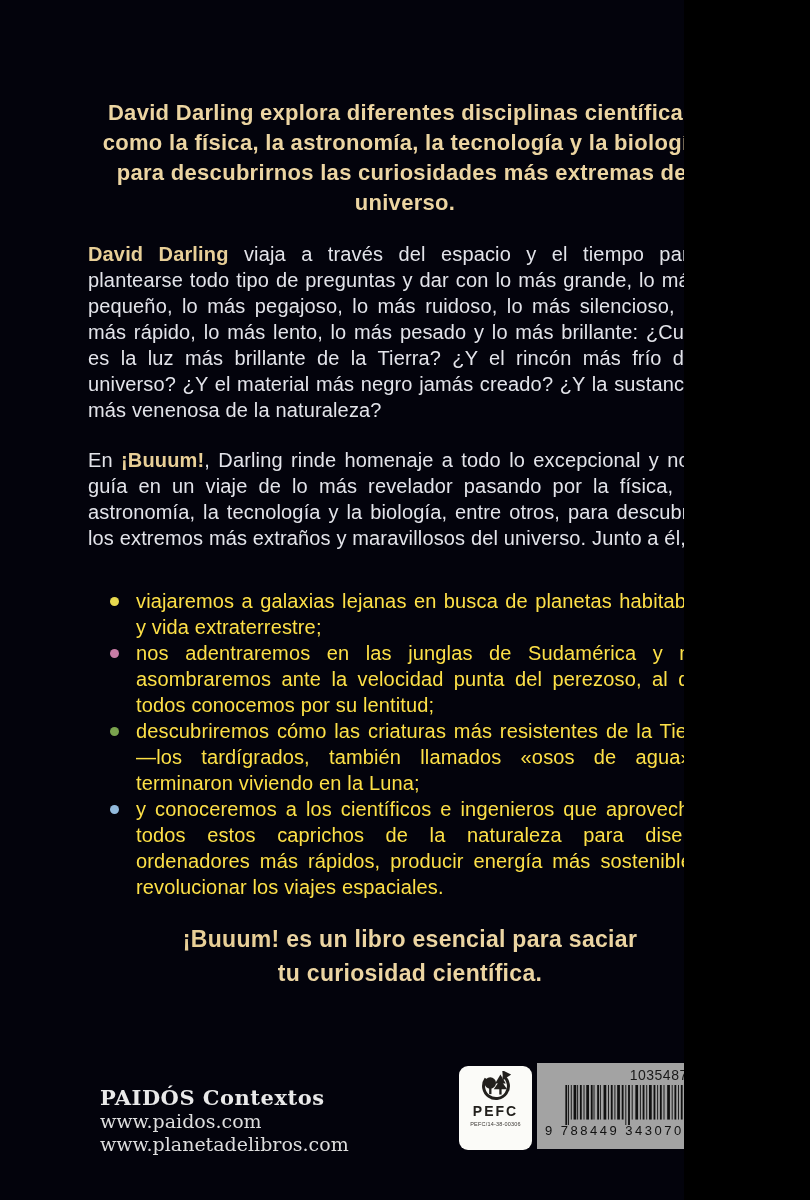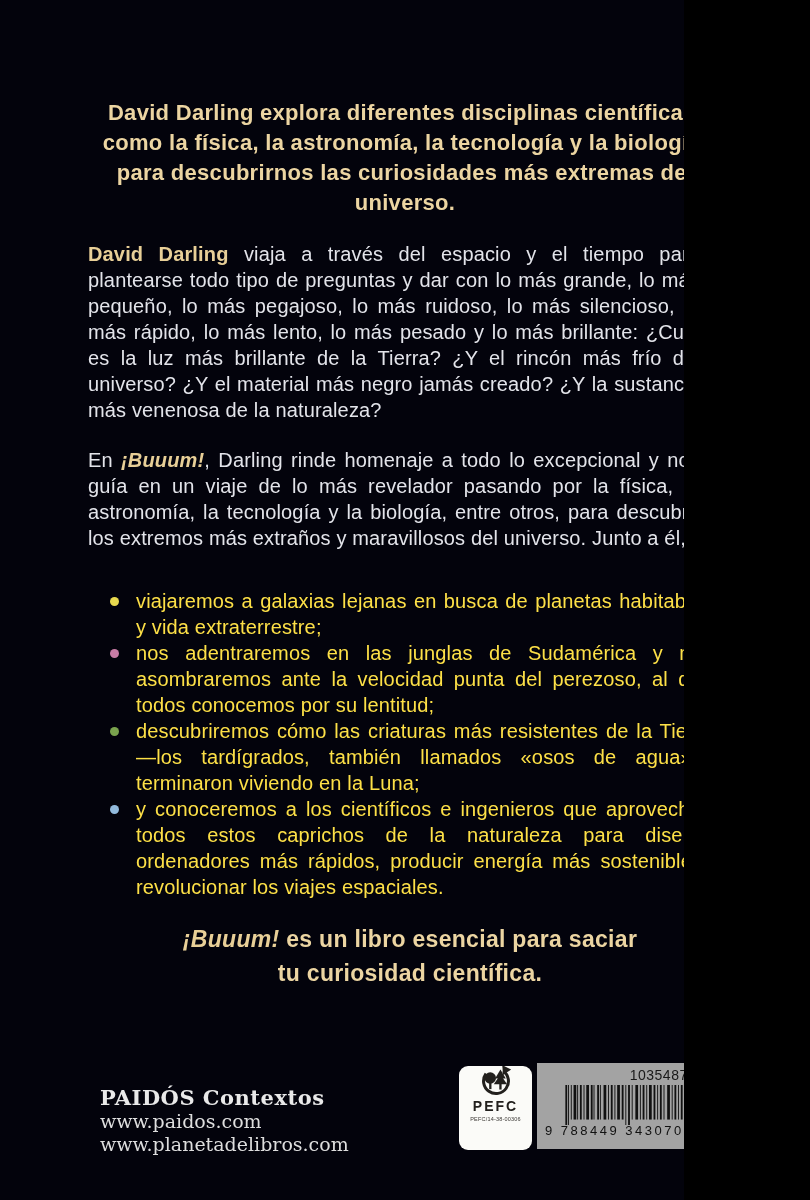--- a/index.html
+++ b/index.html
@@ -19,21 +19,21 @@
   }
   
   .bodytext{
     position:absolute;left:88px;width:612px;margin:0;
     color:#e3e4ea;font-size:20px;line-height:26px;
     text-align:justify;letter-spacing:.15px;
   }
   .p1{top:241px;}
   .p2{top:447px;}
   .lead{color:#e8cf97;font-weight:bold;}
-  .booktitle{color:#e8cf97;font-weight:bold;font-style:italic;}
+  .booktitle{color:#e8cf97;font-weight:bold;}
   
   .bullets{
     position:absolute;top:588px;left:100px;width:612px;
     margin:0;padding:0;list-style:none;
     color:#fde047;font-size:20px;line-height:26px;text-align:justify;
     letter-spacing:.15px;
   }
   .bullets li{position:relative;padding-left:36px;margin:0;}
   .dot{
     position:absolute;left:10px;top:9px;width:9px;height:9px;border-radius:50%;
@@ -49,21 +49,21 @@
   .imprint-block{
     position:absolute;left:100px;top:1085px;
     font-family:"DejaVu Serif","Liberation Serif",serif;color:#e9e9e9;
   }
   .imprint{font-size:21px;font-weight:bold;letter-spacing:.5px;}
   .url{font-size:19px;line-height:23px;color:#dedede;}
   .pefc-box{
     position:absolute;left:459px;top:1066px;width:73px;height:84px;
     background:#fbfbf8;border-radius:9px;
     display:flex;flex-direction:column;align-items:center;
-    box-sizing:border-box;
+    padding-top:5px;box-sizing:border-box;
   }
   .pefc-label{
     font-size:14px;font-weight:bold;color:#22201d;letter-spacing:2px;
     line-height:14px;margin-top:1px;
   }
   .pefc-cert{font-size:5.5px;color:#3a3733;margin-top:3px;letter-spacing:.2px;}
   .barcode-box{
     position:absolute;left:537px;top:1063px;width:171px;height:86px;
     background:#a3a3a3;box-sizing:border-box;padding:5px 10px 4px 8px;
   }

